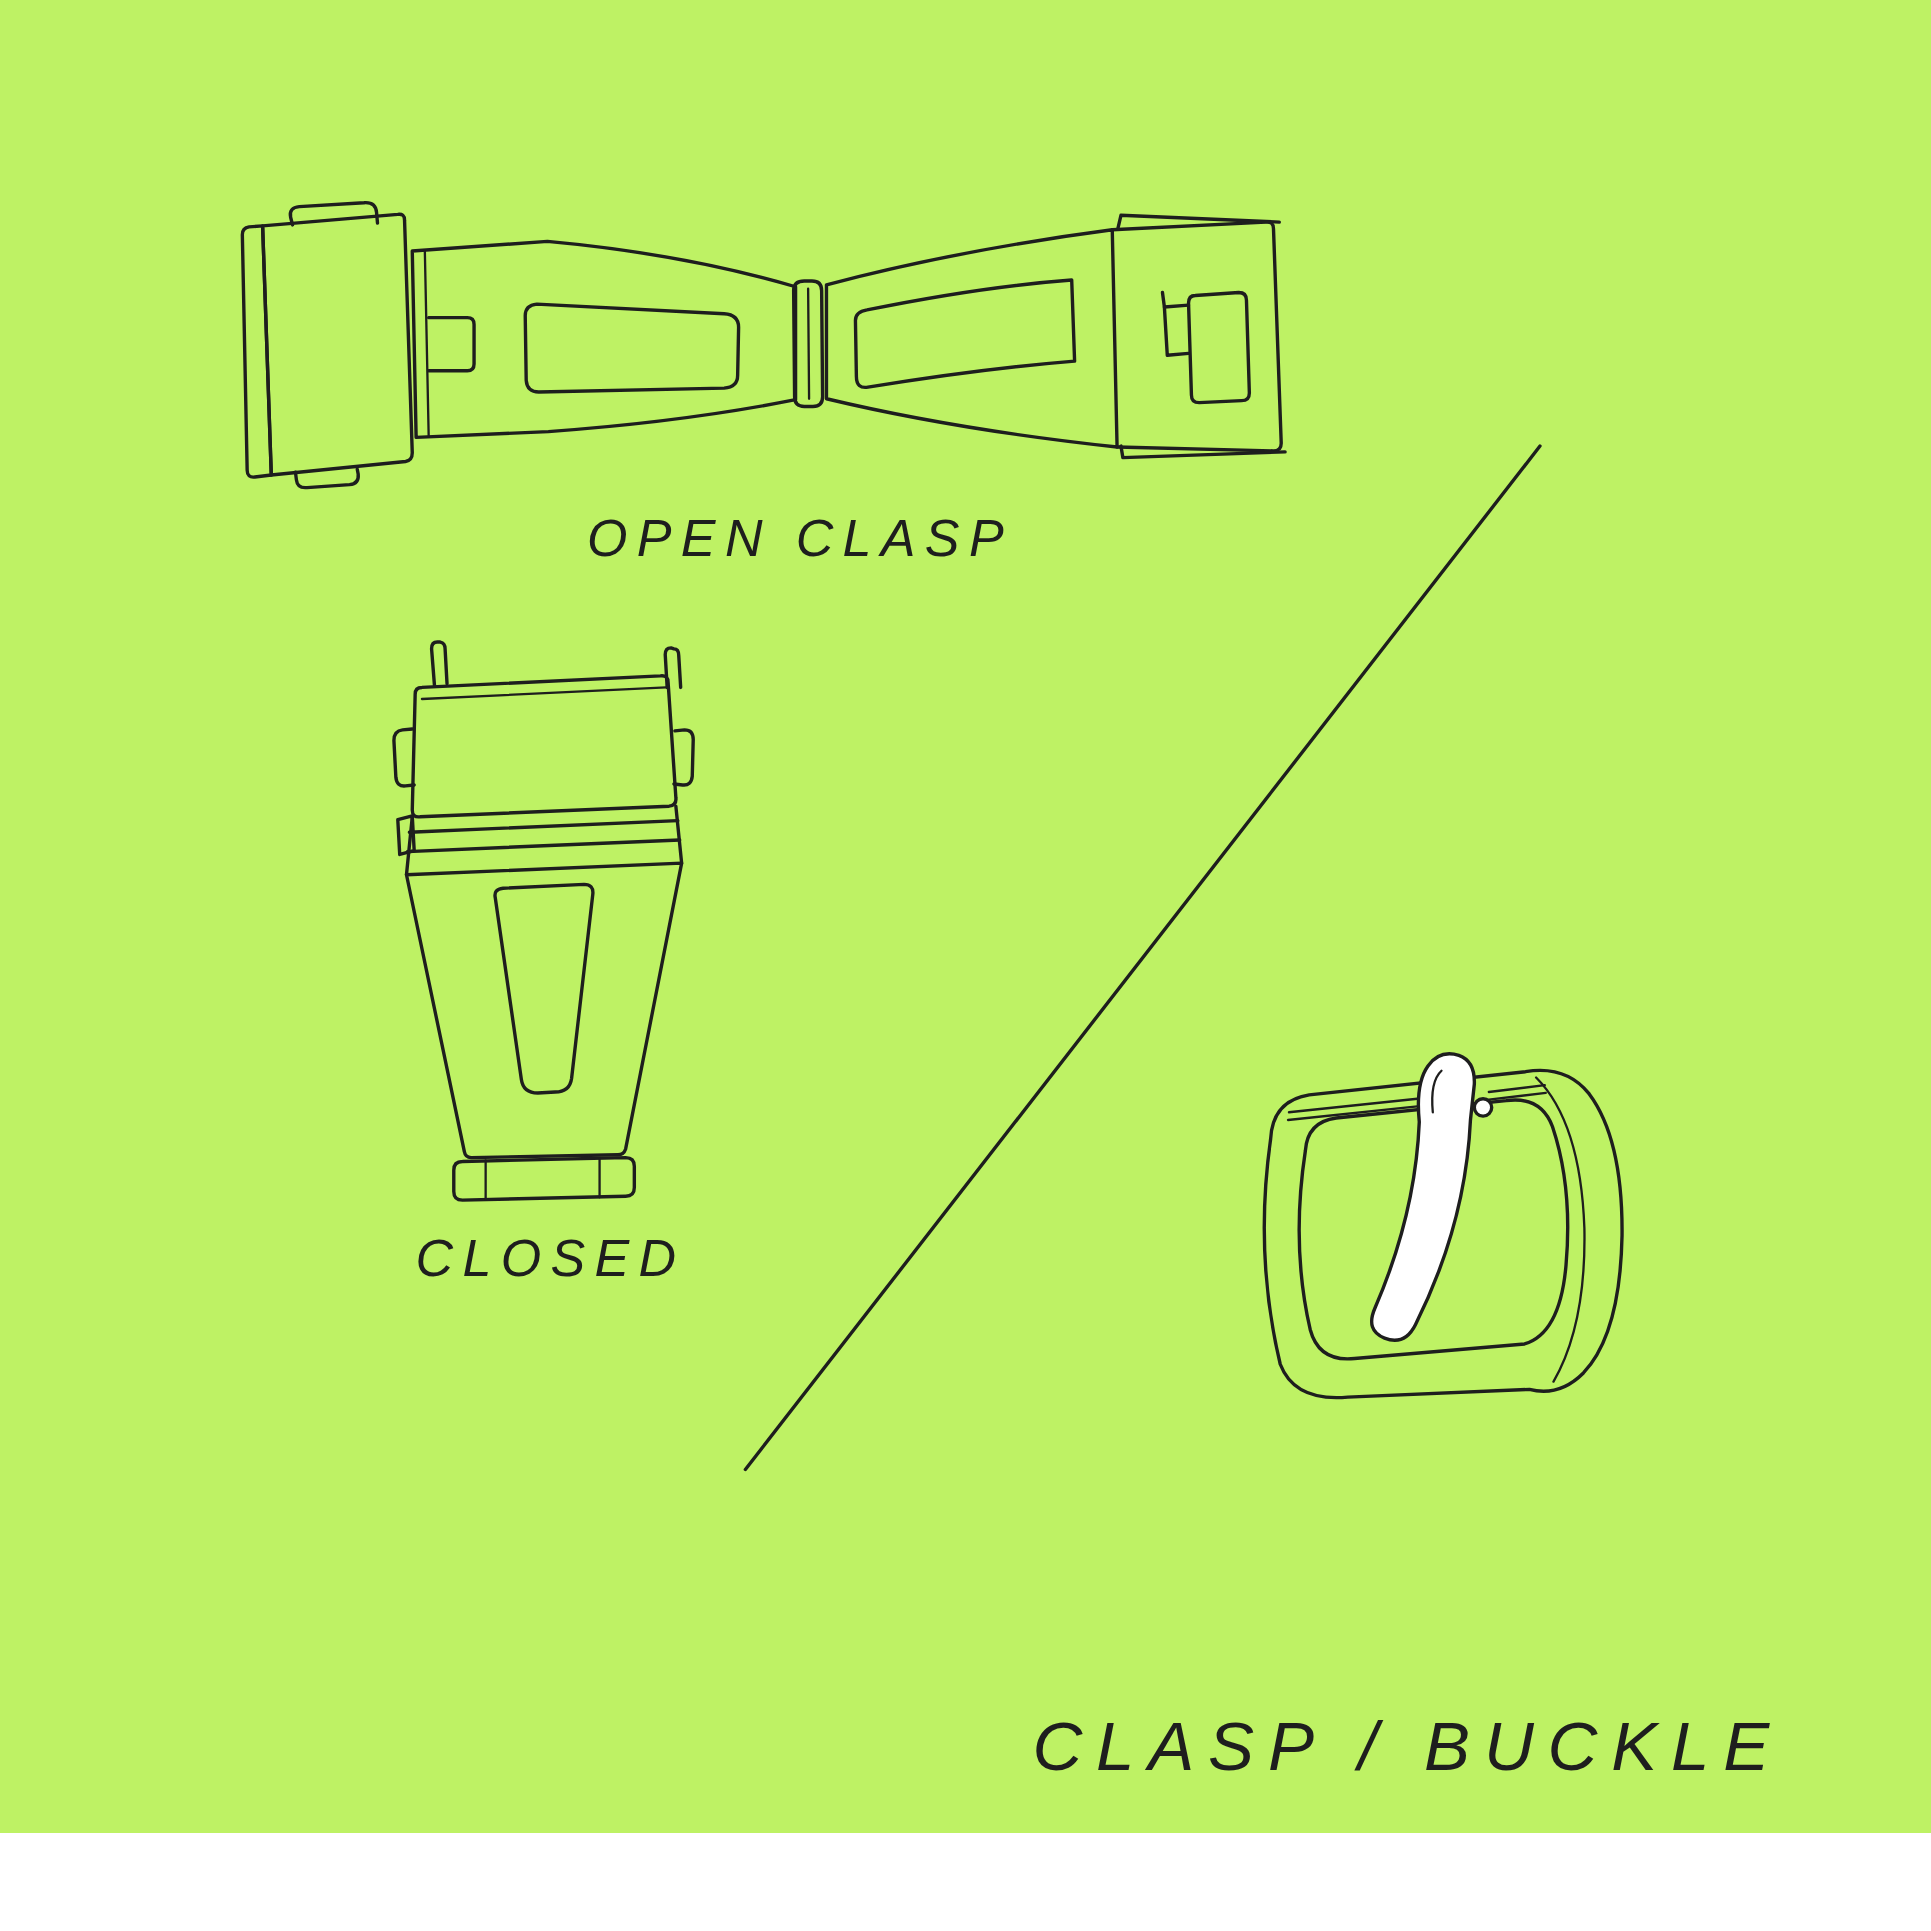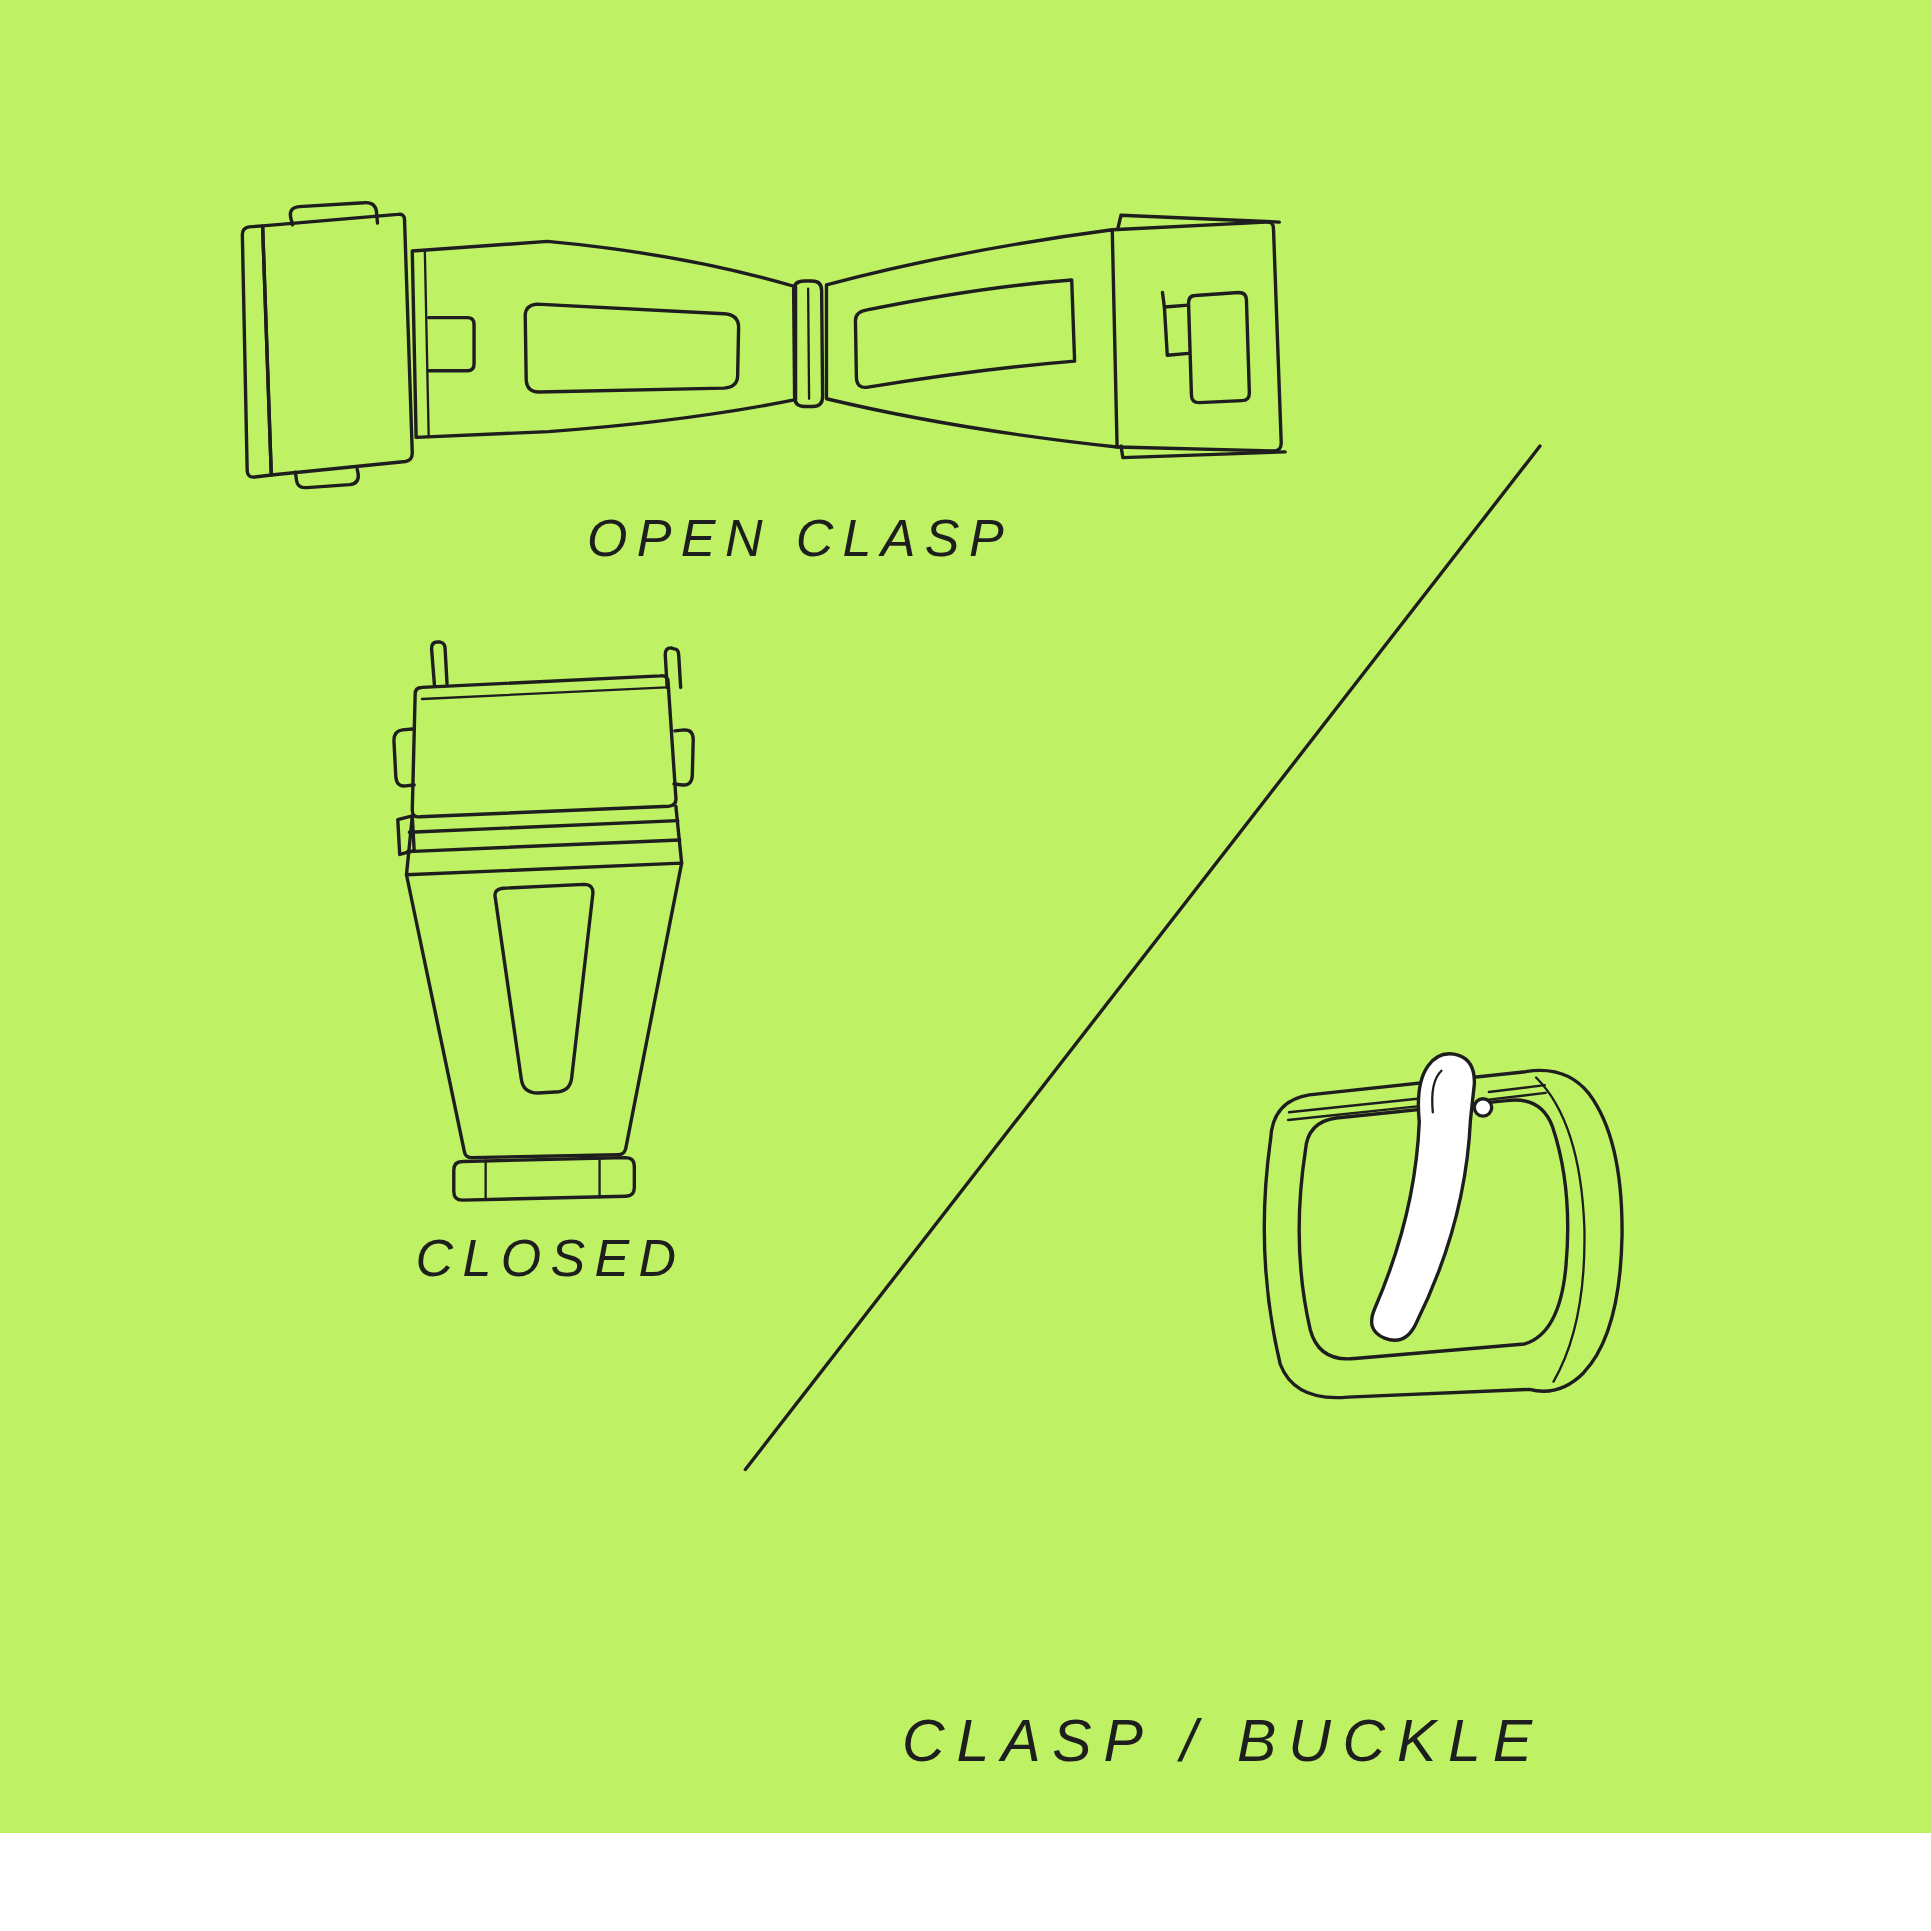--- a/index.html
+++ b/index.html
@@ -43,23 +43,23 @@
     color: #1e1e1e;
     text-align: center;
     letter-spacing: 0.18em;
     font-size: 52px;
     font-weight: 400;
     white-space: nowrap;
   }
   .title {
     position: absolute;
     color: #1e1e1e;
-    text-align: center;
+    text-align: right;
     letter-spacing: 0.2em;
-    font-size: 59px;
+    font-size: 69px;
     font-weight: 400;
     white-space: nowrap;
   }
 </style>
 </head>
 <body>
 
 <div class="canvas">
 
   <svg class="art" width="1931" height="1931" viewBox="0 0 2000 2000">

